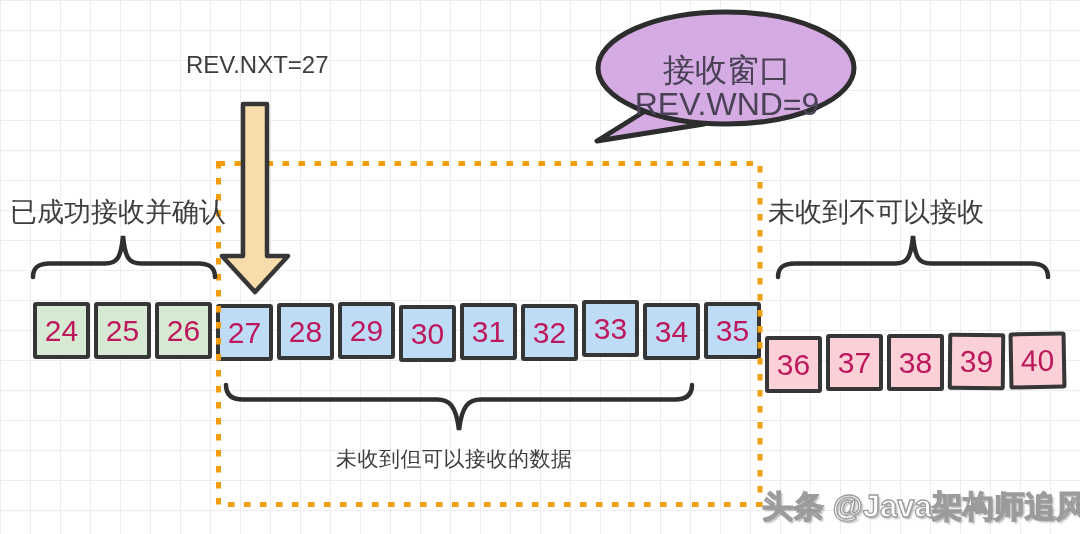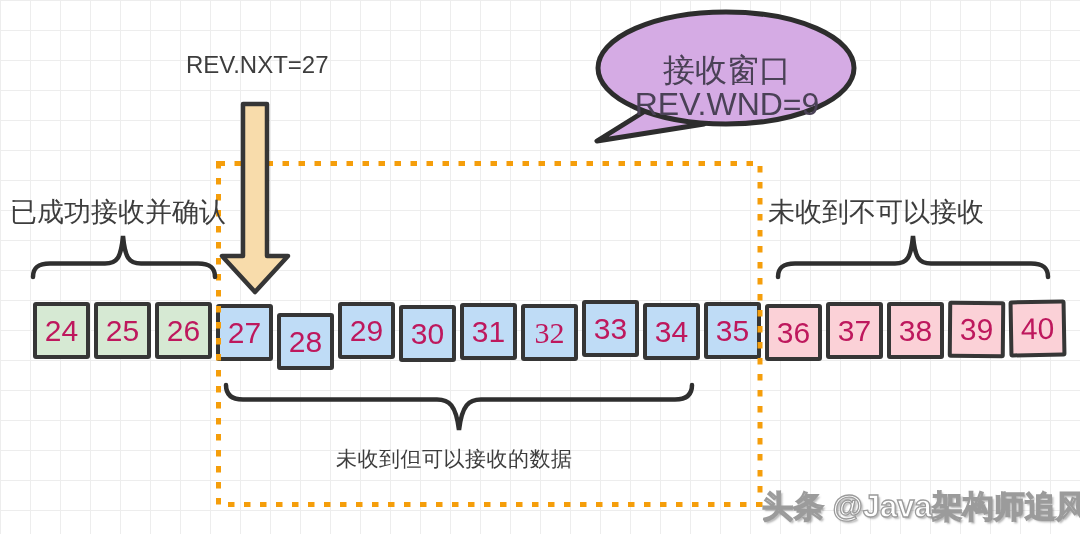--- a/index.html
+++ b/index.html
@@ -43,27 +43,27 @@
   .cell{
     box-sizing:border-box;
     width:57px;height:57px;
     border:4px solid var(--stroke-dark,#363636);
     border-radius:3px;
     display:flex;align-items:center;justify-content:center;
     font-size:30px;color:#be185d;
   }
   .cell.received{background:var(--received-fill,#d6e9d3);}
   .cell.receivable{background:var(--receivable-fill,#bfdcf6);}
-  .cell.not-receivable{background:var(--not-receivable-fill,#fbd1d7);}
+  .cell.not-receivable{background:var(--not-receivable-fill,#fbd1d7);margin-top:32px;}
   
   .cell:nth-child(4){transform:translateY(2px);}
-  .cell:nth-child(5){transform:translateY(1px);margin-top:10px;}
+  .cell:nth-child(5){transform:translateY(1px);}
   .cell:nth-child(7){transform:translateY(3px);}
   .cell:nth-child(8){transform:translateY(1px);}
-  .cell:nth-child(9){transform:translateY(2px);font-family:Liberation Serif, serif;}
+  .cell:nth-child(9){transform:translateY(2px);}
   .cell:nth-child(10){transform:translateY(-2px);}
   .cell:nth-child(11){transform:translateY(1px);}
   .cell:nth-child(13){transform:translateY(2px);}
   .cell:nth-child(16){transform:translateY(-1px) rotate(0.5deg);}
   .cell:nth-child(17){transform:translateY(-2px) rotate(-1deg);}
   #watermark{
     position:absolute;left:762px;top:486px;
     font-size:31px;font-weight:bold;white-space:nowrap;
     color:#ffffff;
     -webkit-text-stroke:1.3px #9b9b9b;

